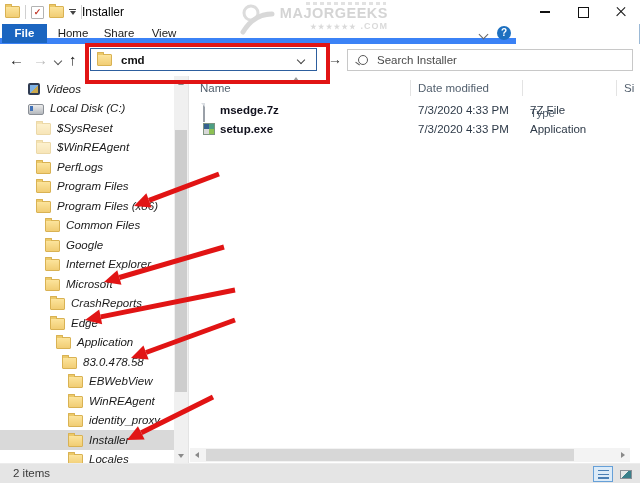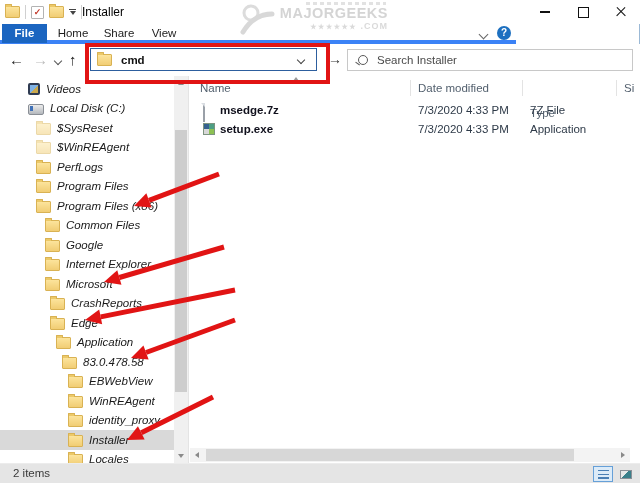--- a/index.html
+++ b/index.html
@@ -20,21 +20,21 @@
   .win-controls{position:absolute;right:0;top:0;height:24px;display:flex;}
   .wc{width:38px;height:24px;display:flex;align-items:center;justify-content:center;}
   .glyph-min{width:10px;height:1.5px;background:#111;}
   .glyph-max{width:9px;height:9px;border:1.2px solid #111;}
   .glyph-close{position:relative;width:12px;height:12px;}
   .glyph-close::before,.glyph-close::after{content:'';position:absolute;left:0;top:5px;width:12px;height:1.4px;background:#111;}
   .glyph-close::before{transform:rotate(45deg);}
   .glyph-close::after{transform:rotate(-45deg);}
 
   
-  .ribbon{position:absolute;left:0;top:24px;width:516px;height:20px;background:#fff;border-bottom:4px solid #3b82f6;box-sizing:border-box;}
+  .ribbon{position:absolute;left:0;top:24px;width:516px;height:20px;background:#fff;border-bottom:6px solid #3b82f6;box-sizing:border-box;}
   .tab{position:absolute;top:0;height:19px;line-height:19px;font-size:11.5px;color:#1c1c1c;text-align:center;}
   .tab.active{background:var(--accent);color:#fff;font-weight:bold;}
   .ribbon-chevron{position:absolute;right:29px;top:7px;width:6px;height:6px;border-right:1.4px solid #666;border-bottom:1.4px solid #666;transform:rotate(45deg);}
   .help-btn{position:absolute;right:5px;top:2px;width:14px;height:14px;border-radius:50%;background:#1d70c0;color:#fff;font-size:10px;line-height:14px;text-align:center;font-weight:bold;}
 
   
   .toolbar{position:absolute;left:0;top:44px;width:640px;height:32px;background:#fff;}
   .nav-ic{position:absolute;top:0;height:32px;line-height:31px;font-size:15px;color:#222;}
   .nav-ic.disabled{color:#bcbcbc;}
   .nav-chev{position:absolute;left:55px;top:14px;width:5px;height:5px;border-right:1.3px solid #555;border-bottom:1.3px solid #555;transform:rotate(45deg);}

